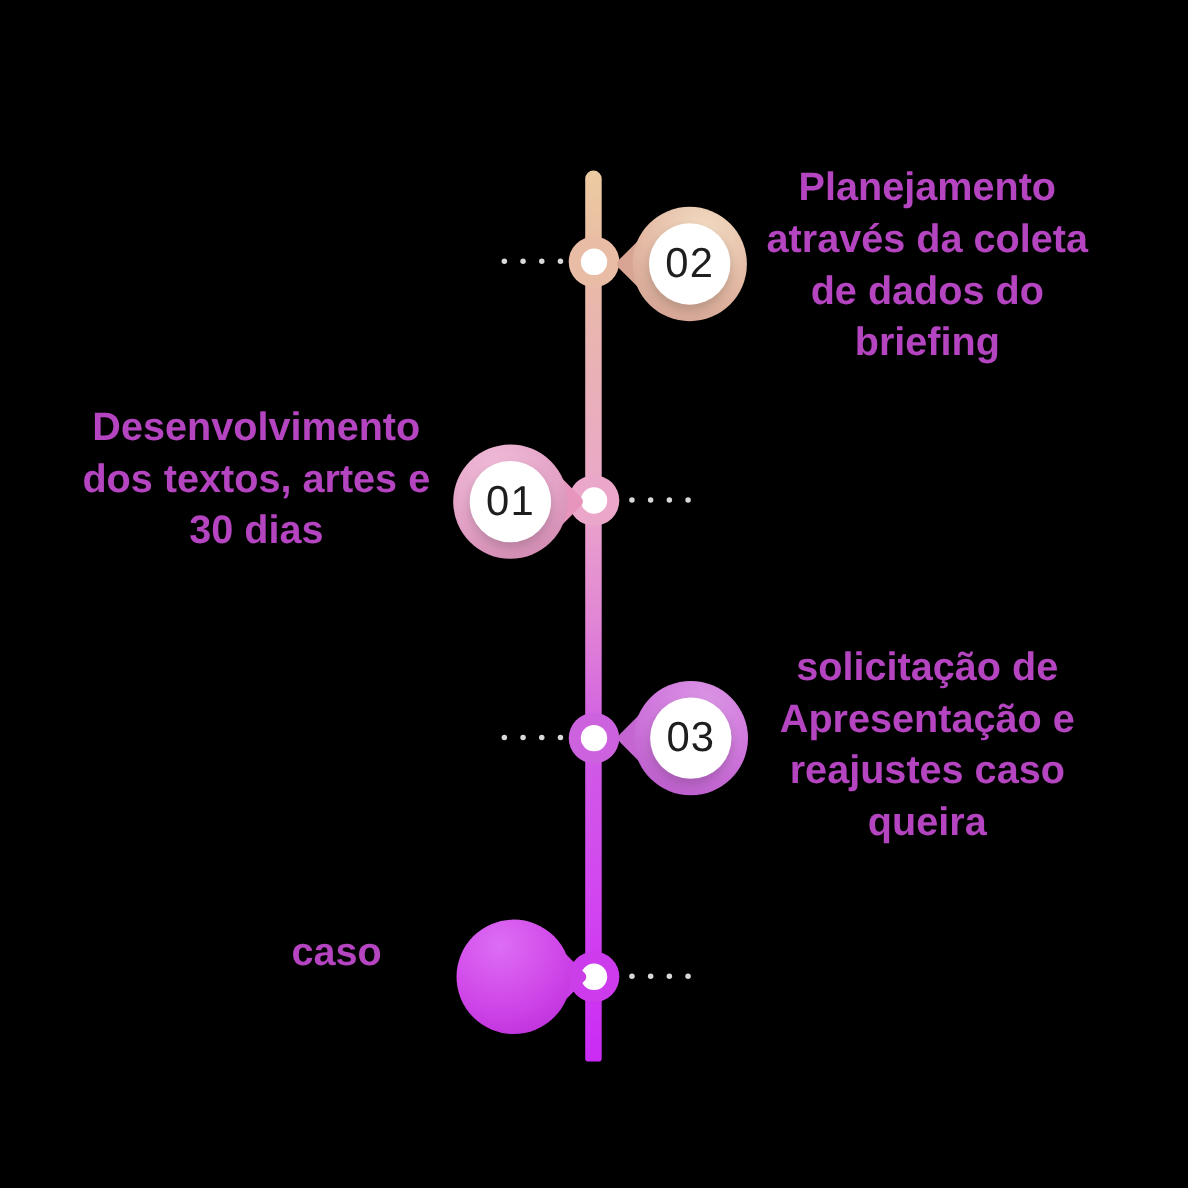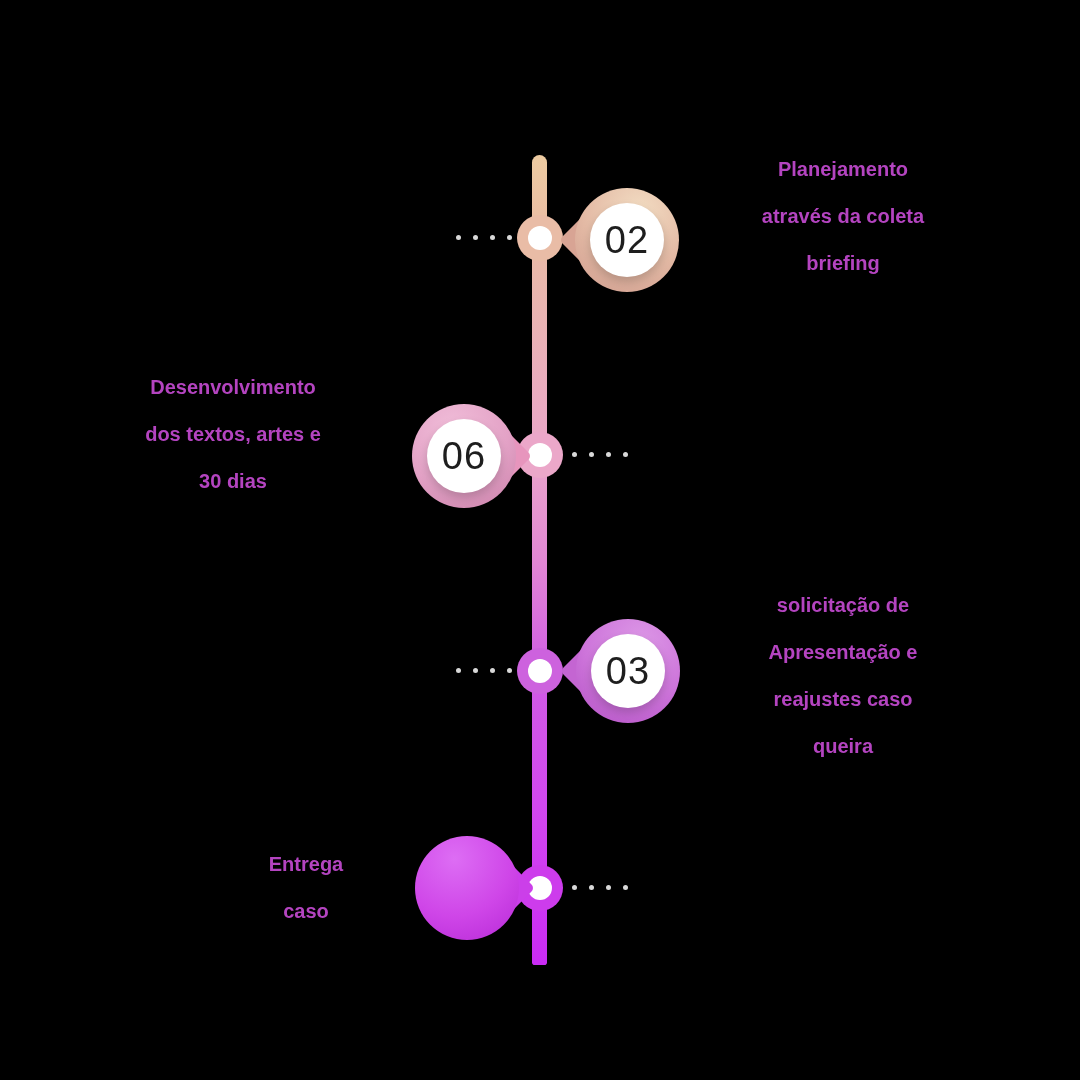--- a/index.html
+++ b/index.html
@@ -125,21 +125,21 @@
     letter-spacing: 1px;
   }
 
   
   .label {
     position: absolute;
     width: 380px;
     text-align: center;
     color: #b444c0;
     font-weight: bold;
-    font-size: 20px;
+    font-size: 36px;
     line-height: 47px;
   }
   .label-1 { left: 653px; top: 146px; }
   .label-2 { left: 43px;  top: 364px; }
   .label-3 { left: 653px; top: 582px; }
   .label-4 { left: 116px; top: 841px; }
 </style>
 </head>
 <body>
 
@@ -159,37 +159,38 @@
   <div class="badge badge-1">
     <div class="badge-tip tip-left"></div>
     <div class="badge-circle"></div>
     <div class="badge-inner">
       <span class="badge-number">02</span>
     </div>
   </div>
   <div class="label label-1">
     <div>Planejamento</div>
     <div>através da coleta</div>
+    <div>de dados do</div>
     <div>briefing</div>
   </div>
 
   <div class="dots dots-2">
     <span class="dot"></span>
     <span class="dot"></span>
     <span class="dot"></span>
     <span class="dot"></span>
   </div>
   <div class="node node-2">
     <div class="node-inner"></div>
   </div>
   <div class="badge badge-2">
     <div class="badge-tip tip-right"></div>
     <div class="badge-circle"></div>
     <div class="badge-inner">
-      <span class="badge-number">06</span>
+      <span class="badge-number">01</span>
     </div>
   </div>
   <div class="label label-2">
     <div>Desenvolvimento</div>
     <div>dos textos, artes e</div>
     <div>30 dias</div>
   </div>
 
   <div class="dots dots-3">
     <span class="dot"></span>
@@ -221,17 +222,16 @@
     <span class="dot"></span>
   </div>
   <div class="node node-4">
     <div class="node-inner"></div>
   </div>
   <div class="badge badge-4">
     <div class="badge-tip tip-right"></div>
     <div class="badge-circle"></div>
   </div>
   <div class="label label-4">
-    <div>Entrega</div>
     <div>caso</div>
   </div>
 
 </div>
 
 </body></html>

